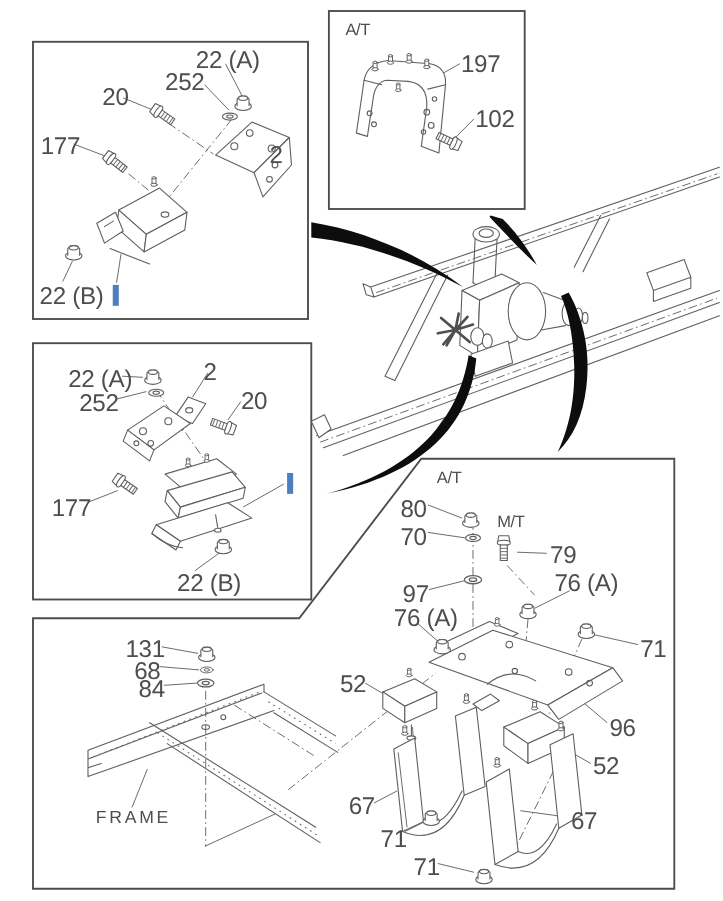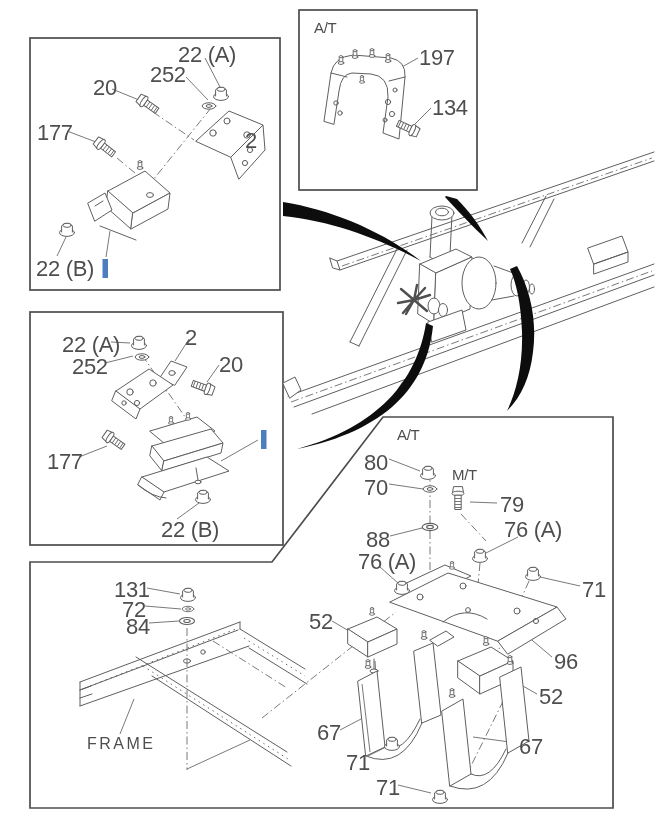--- a/index.html
+++ b/index.html
@@ -251,45 +251,45 @@
 
   <span class="lbl" style="left:178px;top:44px">22 (A)</span>
   <span class="lbl" style="left:150px;top:64px">252</span>
   <span class="lbl" style="left:93px;top:77px">20</span>
   <span class="lbl" style="left:37px;top:122px">177</span>
   <span class="lbl" style="left:245px;top:130px">2</span>
   <span class="lbl" style="left:36px;top:258px">22 (B)</span>
 
   <span class="lbl small" style="left:314px;top:20px">A/T</span>
   <span class="lbl" style="left:419px;top:47px">197</span>
-  <span class="lbl" style="left:432px;top:97px">134</span>
+  <span class="lbl" style="left:432px;top:97px">102</span>
 
   <span class="lbl" style="left:62px;top:334px">22 (A)</span>
   <span class="lbl" style="left:185px;top:327px">2</span>
   <span class="lbl" style="left:72px;top:356px">252</span>
   <span class="lbl" style="left:219px;top:354px">20</span>
   <span class="lbl" style="left:47px;top:451px">177</span>
   <span class="lbl" style="left:161px;top:519px">22 (B)</span>
 
   <span class="lbl small" style="left:397px;top:427px">A/T</span>
   <span class="lbl small" style="left:452px;top:467px">M/T</span>
   <span class="lbl" style="left:364px;top:452px">80</span>
   <span class="lbl" style="left:364px;top:477px">70</span>
   <span class="lbl" style="left:500px;top:494px">79</span>
-  <span class="lbl" style="left:366px;top:529px">88</span>
+  <span class="lbl" style="left:366px;top:529px">97</span>
   <span class="lbl" style="left:358px;top:551px">76 (A)</span>
   <span class="lbl" style="left:504px;top:519px">76 (A)</span>
   <span class="lbl" style="left:582px;top:579px">71</span>
   <span class="lbl" style="left:554px;top:651px">96</span>
   <span class="lbl" style="left:309px;top:611px">52</span>
   <span class="lbl" style="left:539px;top:686px">52</span>
   <span class="lbl" style="left:317px;top:722px">67</span>
   <span class="lbl" style="left:346px;top:752px">71</span>
   <span class="lbl" style="left:519px;top:736px">67</span>
   <span class="lbl" style="left:376px;top:777px">71</span>
 
   <span class="lbl" style="left:114px;top:579px">131</span>
-  <span class="lbl" style="left:122px;top:599px">72</span>
+  <span class="lbl" style="left:122px;top:599px">68</span>
   <span class="lbl" style="left:126px;top:616px">84</span>
   <span class="lbl frame" style="left:87px;top:736px">FRAME</span>
 </div>
 
 </div>
 
 </body></html>

